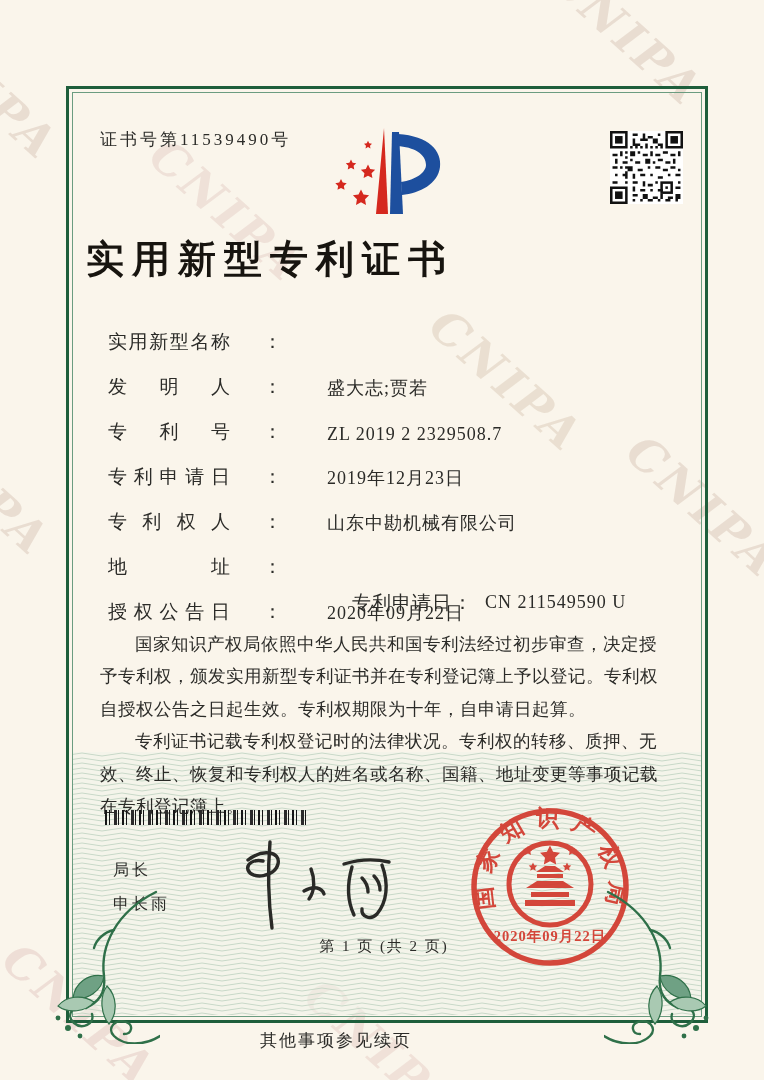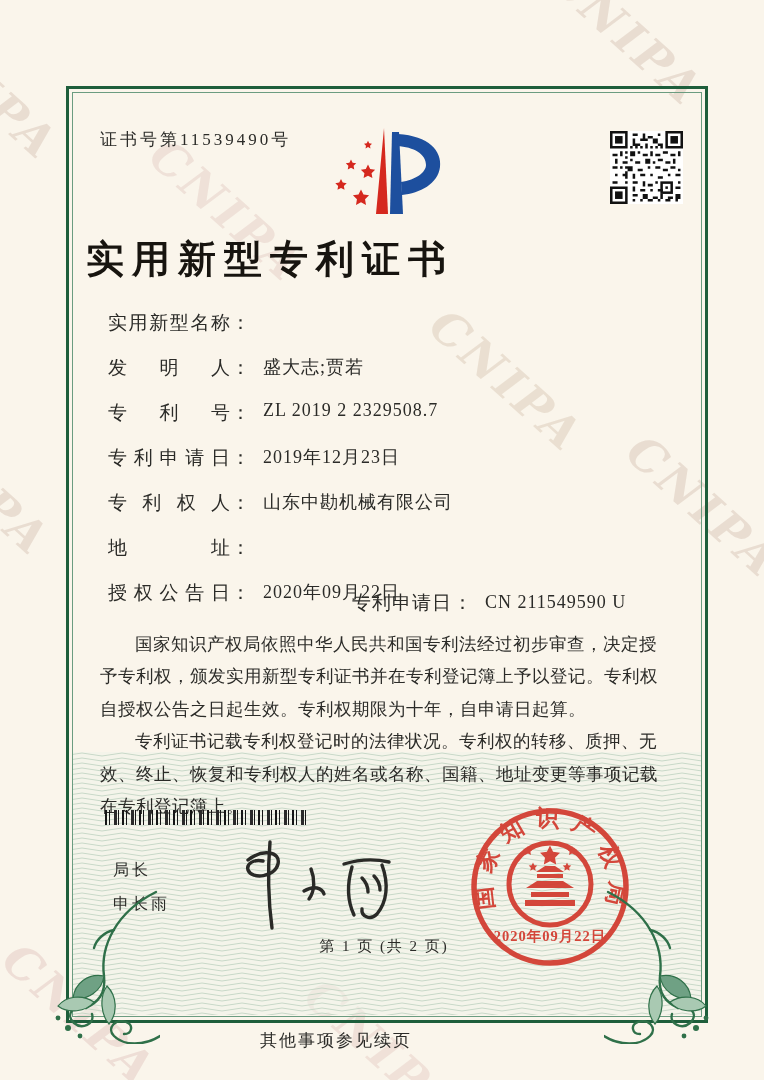--- a/index.html
+++ b/index.html
@@ -20,21 +20,21 @@
   .guilloche{position:absolute;left:72px;top:752px;width:630px;height:263px;z-index:1;}
   .flourish{position:absolute;z-index:4;}
   
   .cert-no{position:absolute;left:100px;top:128px;font-size:17px;letter-spacing:3px;z-index:2;}
   .logo{position:absolute;left:326px;top:114px;z-index:2;}
   .qr{position:absolute;left:610px;top:131px;width:73px;height:73px;z-index:2;background:#fff;}
   .title{position:absolute;left:66px;top:234px;width:636px;
          font-size:38px;font-weight:bold;letter-spacing:8px;color:#17140f;z-index:2;padding-left:20px;}
   
   .fields{position:absolute;left:108px;top:310px;width:560px;z-index:2;}
-  .frow{height:45px;display:flex;align-items:flex-start;position:relative;font-size:18px;}
+  .frow{height:45px;display:flex;align-items:flex-end;position:relative;font-size:18px;gap:32px;}
   .flabel{display:inline-block;width:122px;font-size:19px;text-align:justify;text-align-last:justify;}
   .fcolon{font-size:19px;margin-left:1px;}
   .fvalue{padding-left:13px;letter-spacing:1px;white-space:nowrap;}
   .grant{position:absolute;left:244px;top:0;height:45px;display:flex;align-items:center;}
   .glabel{font-size:19px;letter-spacing:1px;}
   
   .notice{position:absolute;left:100px;top:628px;width:566px;z-index:2;
           font-size:17.5px;line-height:1.85;letter-spacing:.5px;}
   .notice p{margin:0;text-indent:2em;}
   

